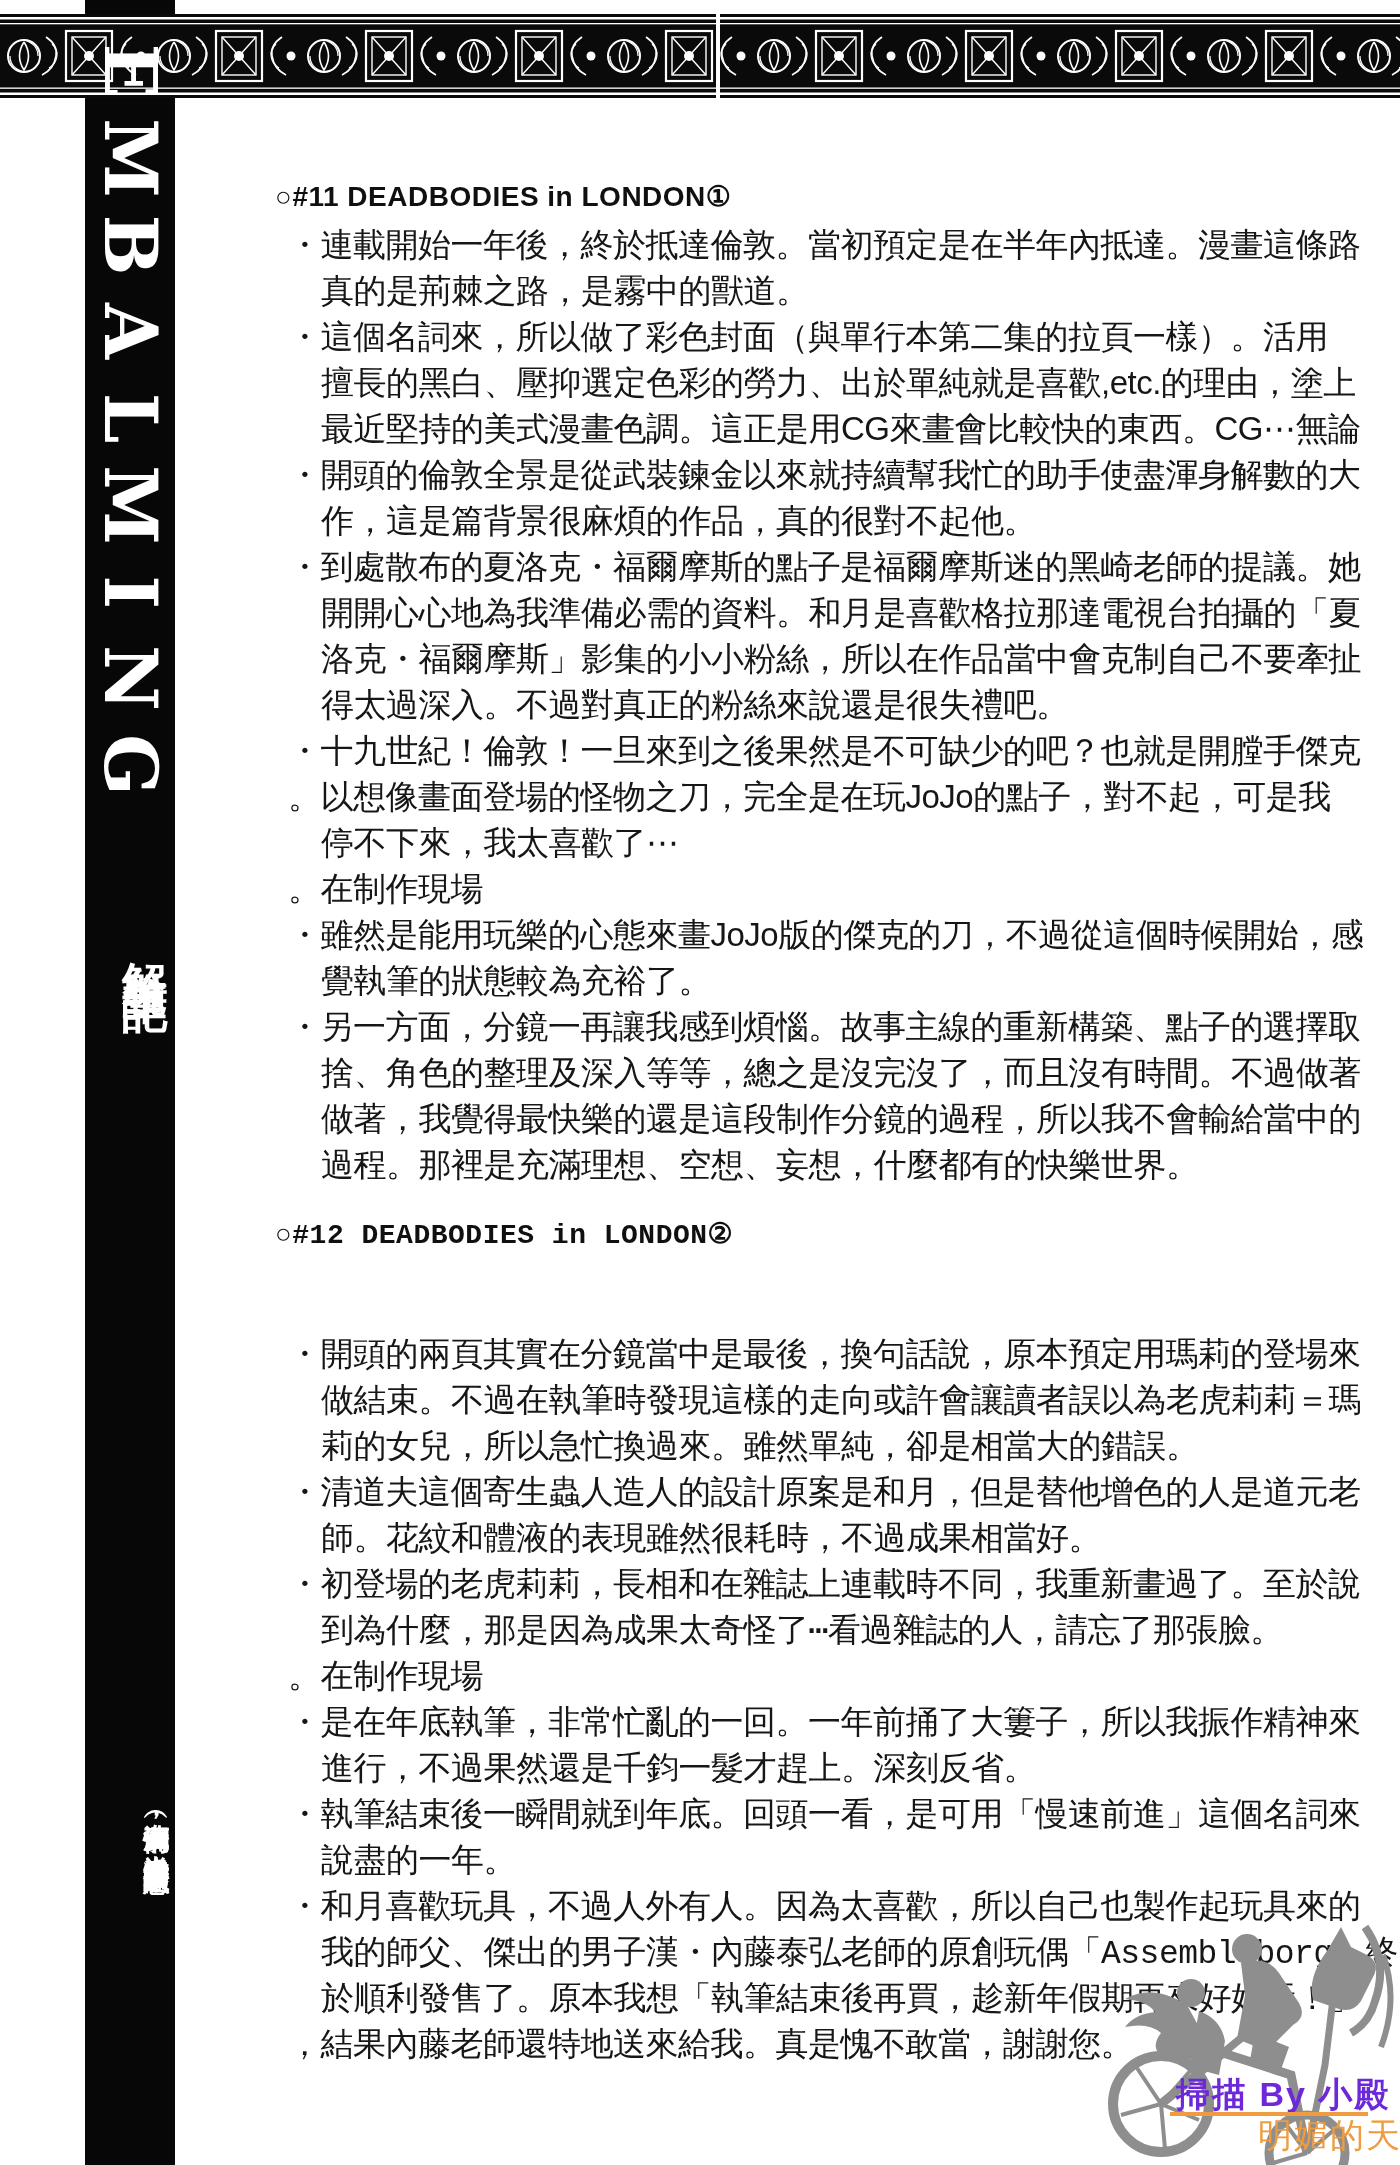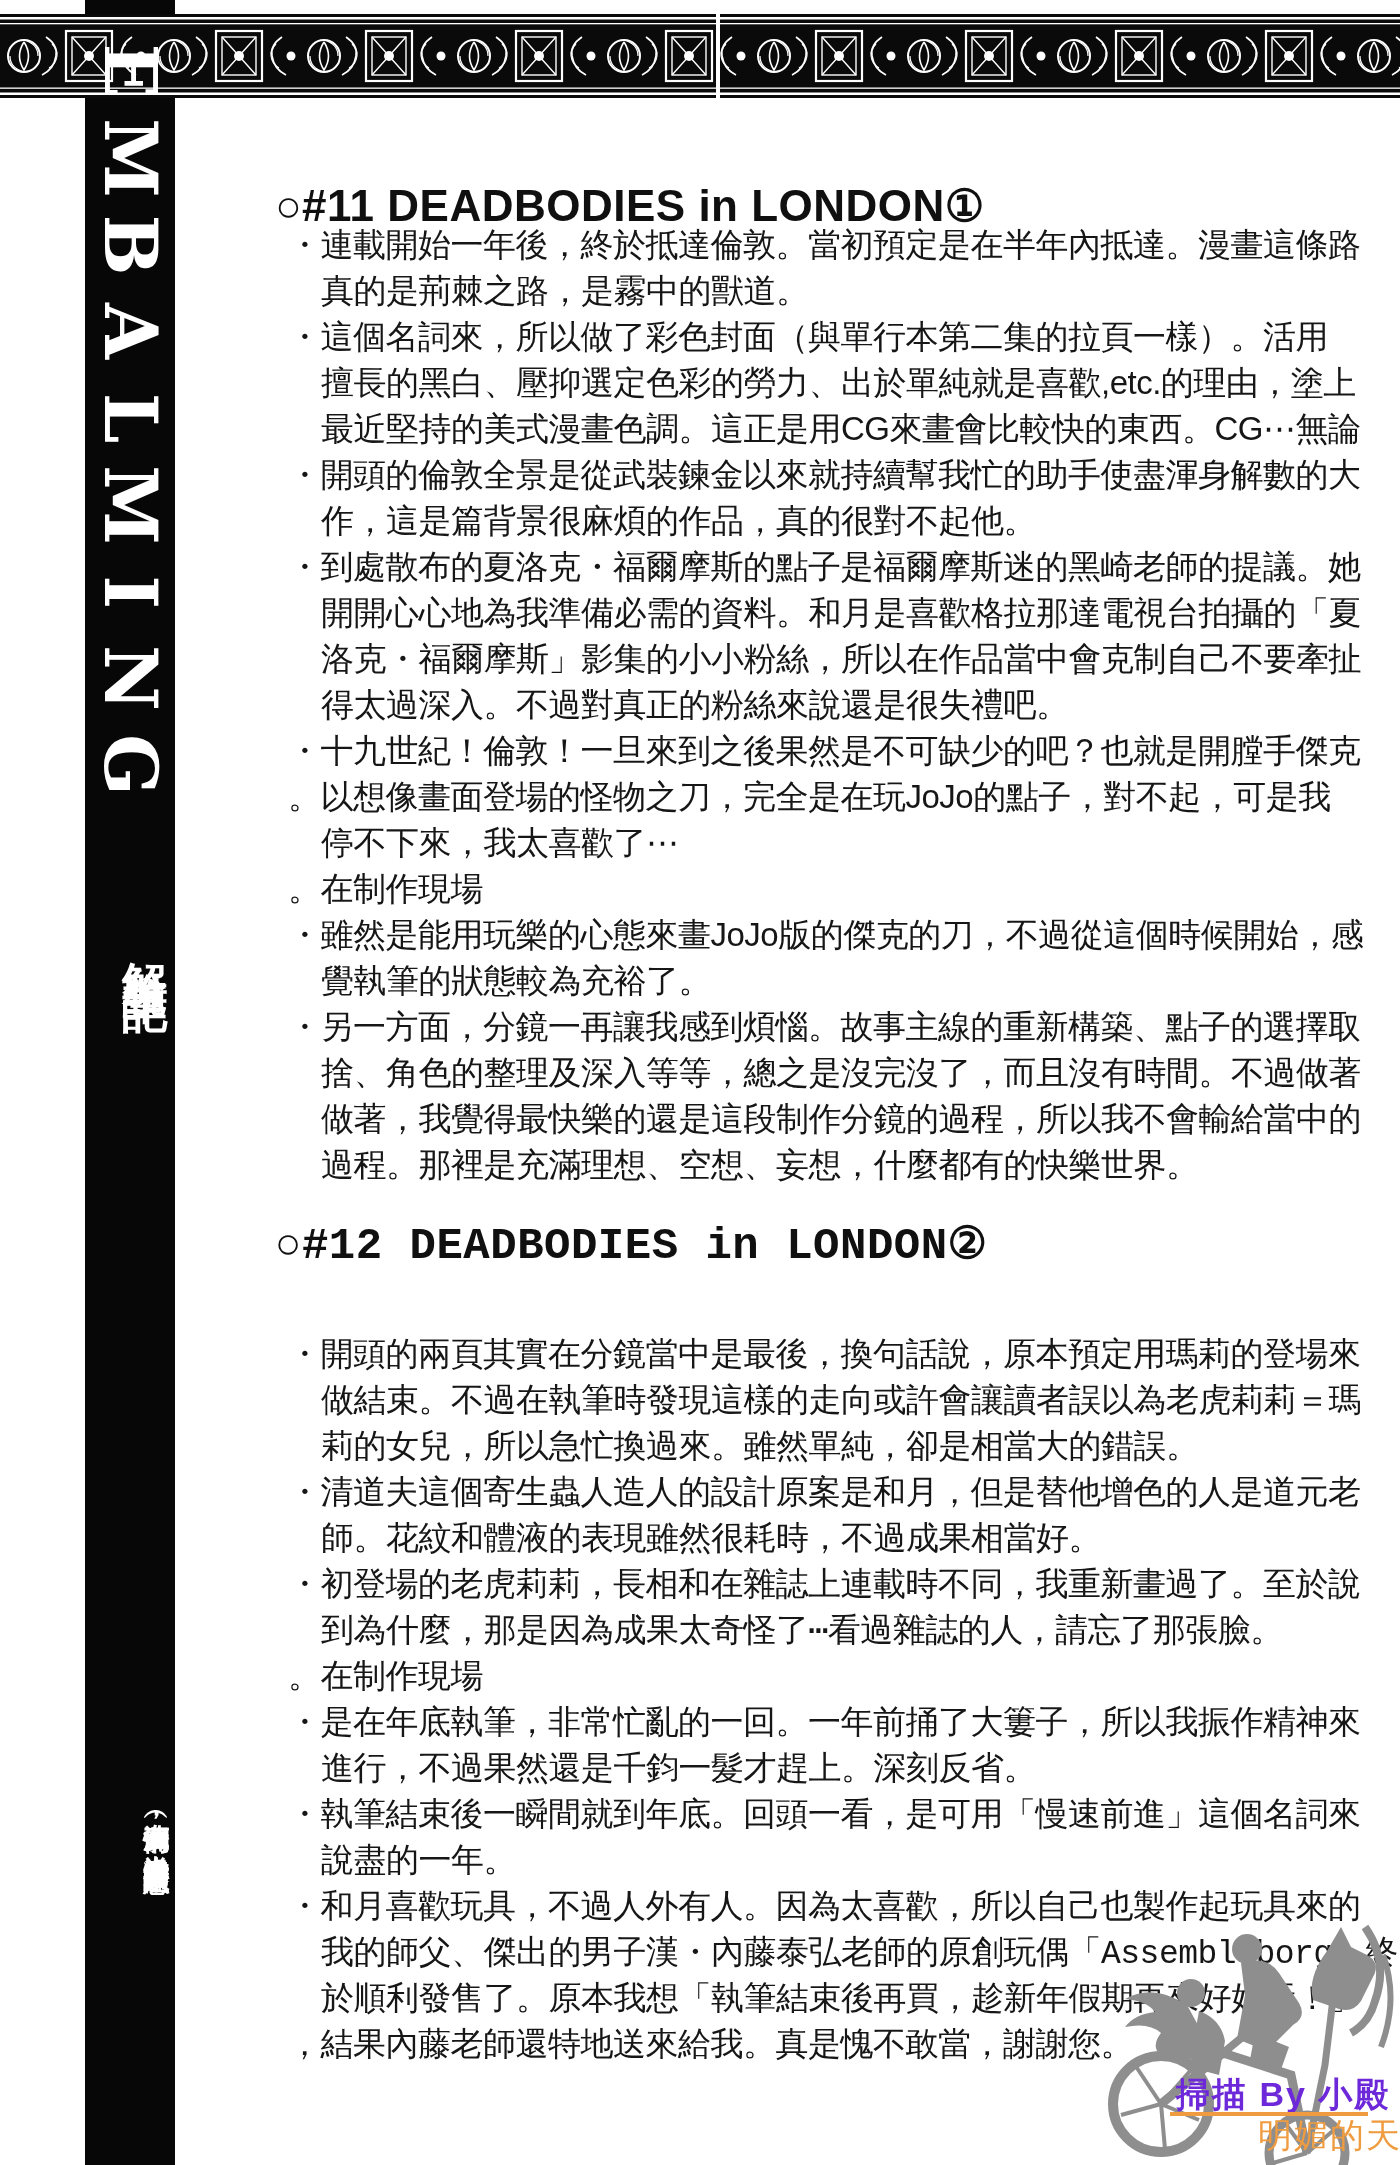--- a/index.html
+++ b/index.html
@@ -20,21 +20,21 @@
   .spine-warn{position:absolute;left:85px;top:1552px;width:90px;height:545px;
         display:flex;justify-content:center;
         writing-mode:vertical-rl;
         font-size:26px;font-weight:bold;letter-spacing:1px;color:#ffffff;}
 
   
   .band{position:absolute;left:0;top:14px;width:1400px;height:84px;display:block;}
 
   
   .heading{position:absolute;left:275px;white-space:nowrap;
-        font-size:44px;font-weight:bold;letter-spacing:0.5px;color:#101010;}
+        font-size:28px;font-weight:bold;letter-spacing:0.5px;color:#101010;}
   .lines{position:absolute;left:288px;width:1100px;}
   .ln{height:46px;line-height:46px;white-space:nowrap;
         font-size:33px;letter-spacing:-0.5px;color:#161616;}
   .ind{padding-left:33px;}
 
   
   .wm-sil{position:absolute;left:1095px;top:1915px;width:305px;height:250px;}
   .wm-credit{position:absolute;left:1176px;top:2072px;white-space:nowrap;
         font-size:34px;font-weight:bold;letter-spacing:2px;}
   .wm-underline{position:absolute;left:1170px;top:2112px;width:198px;height:4px;}

